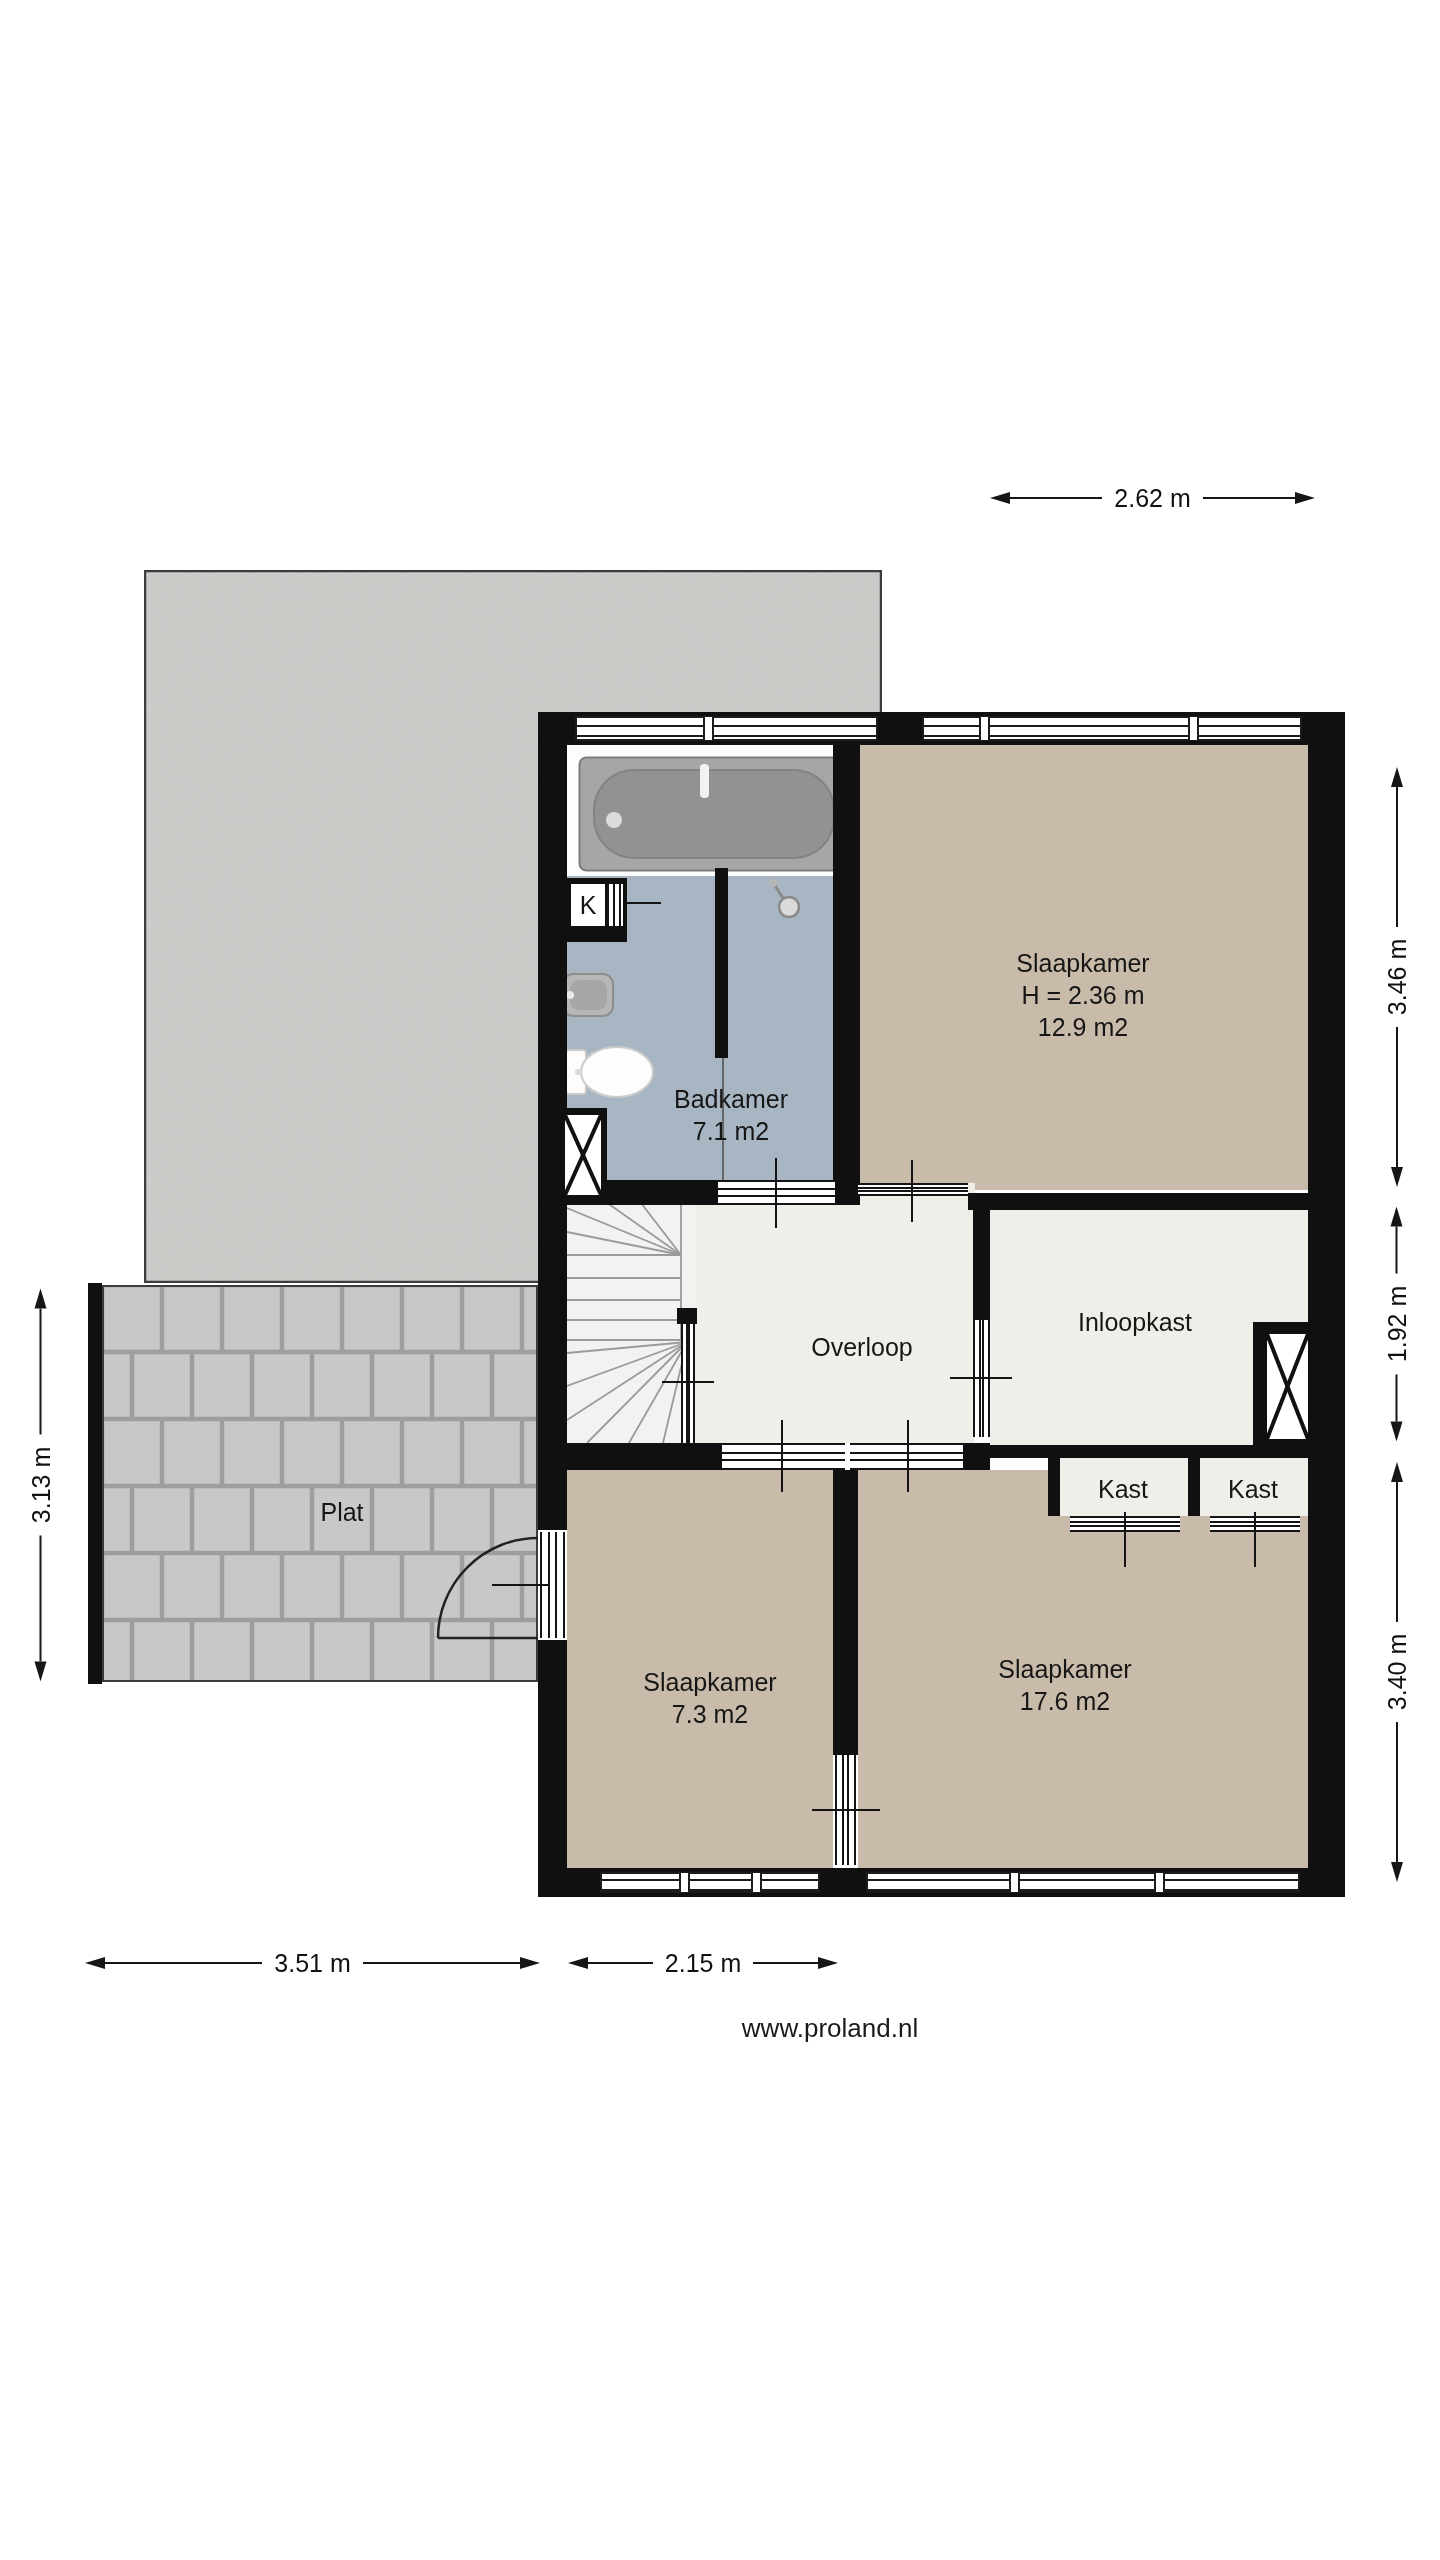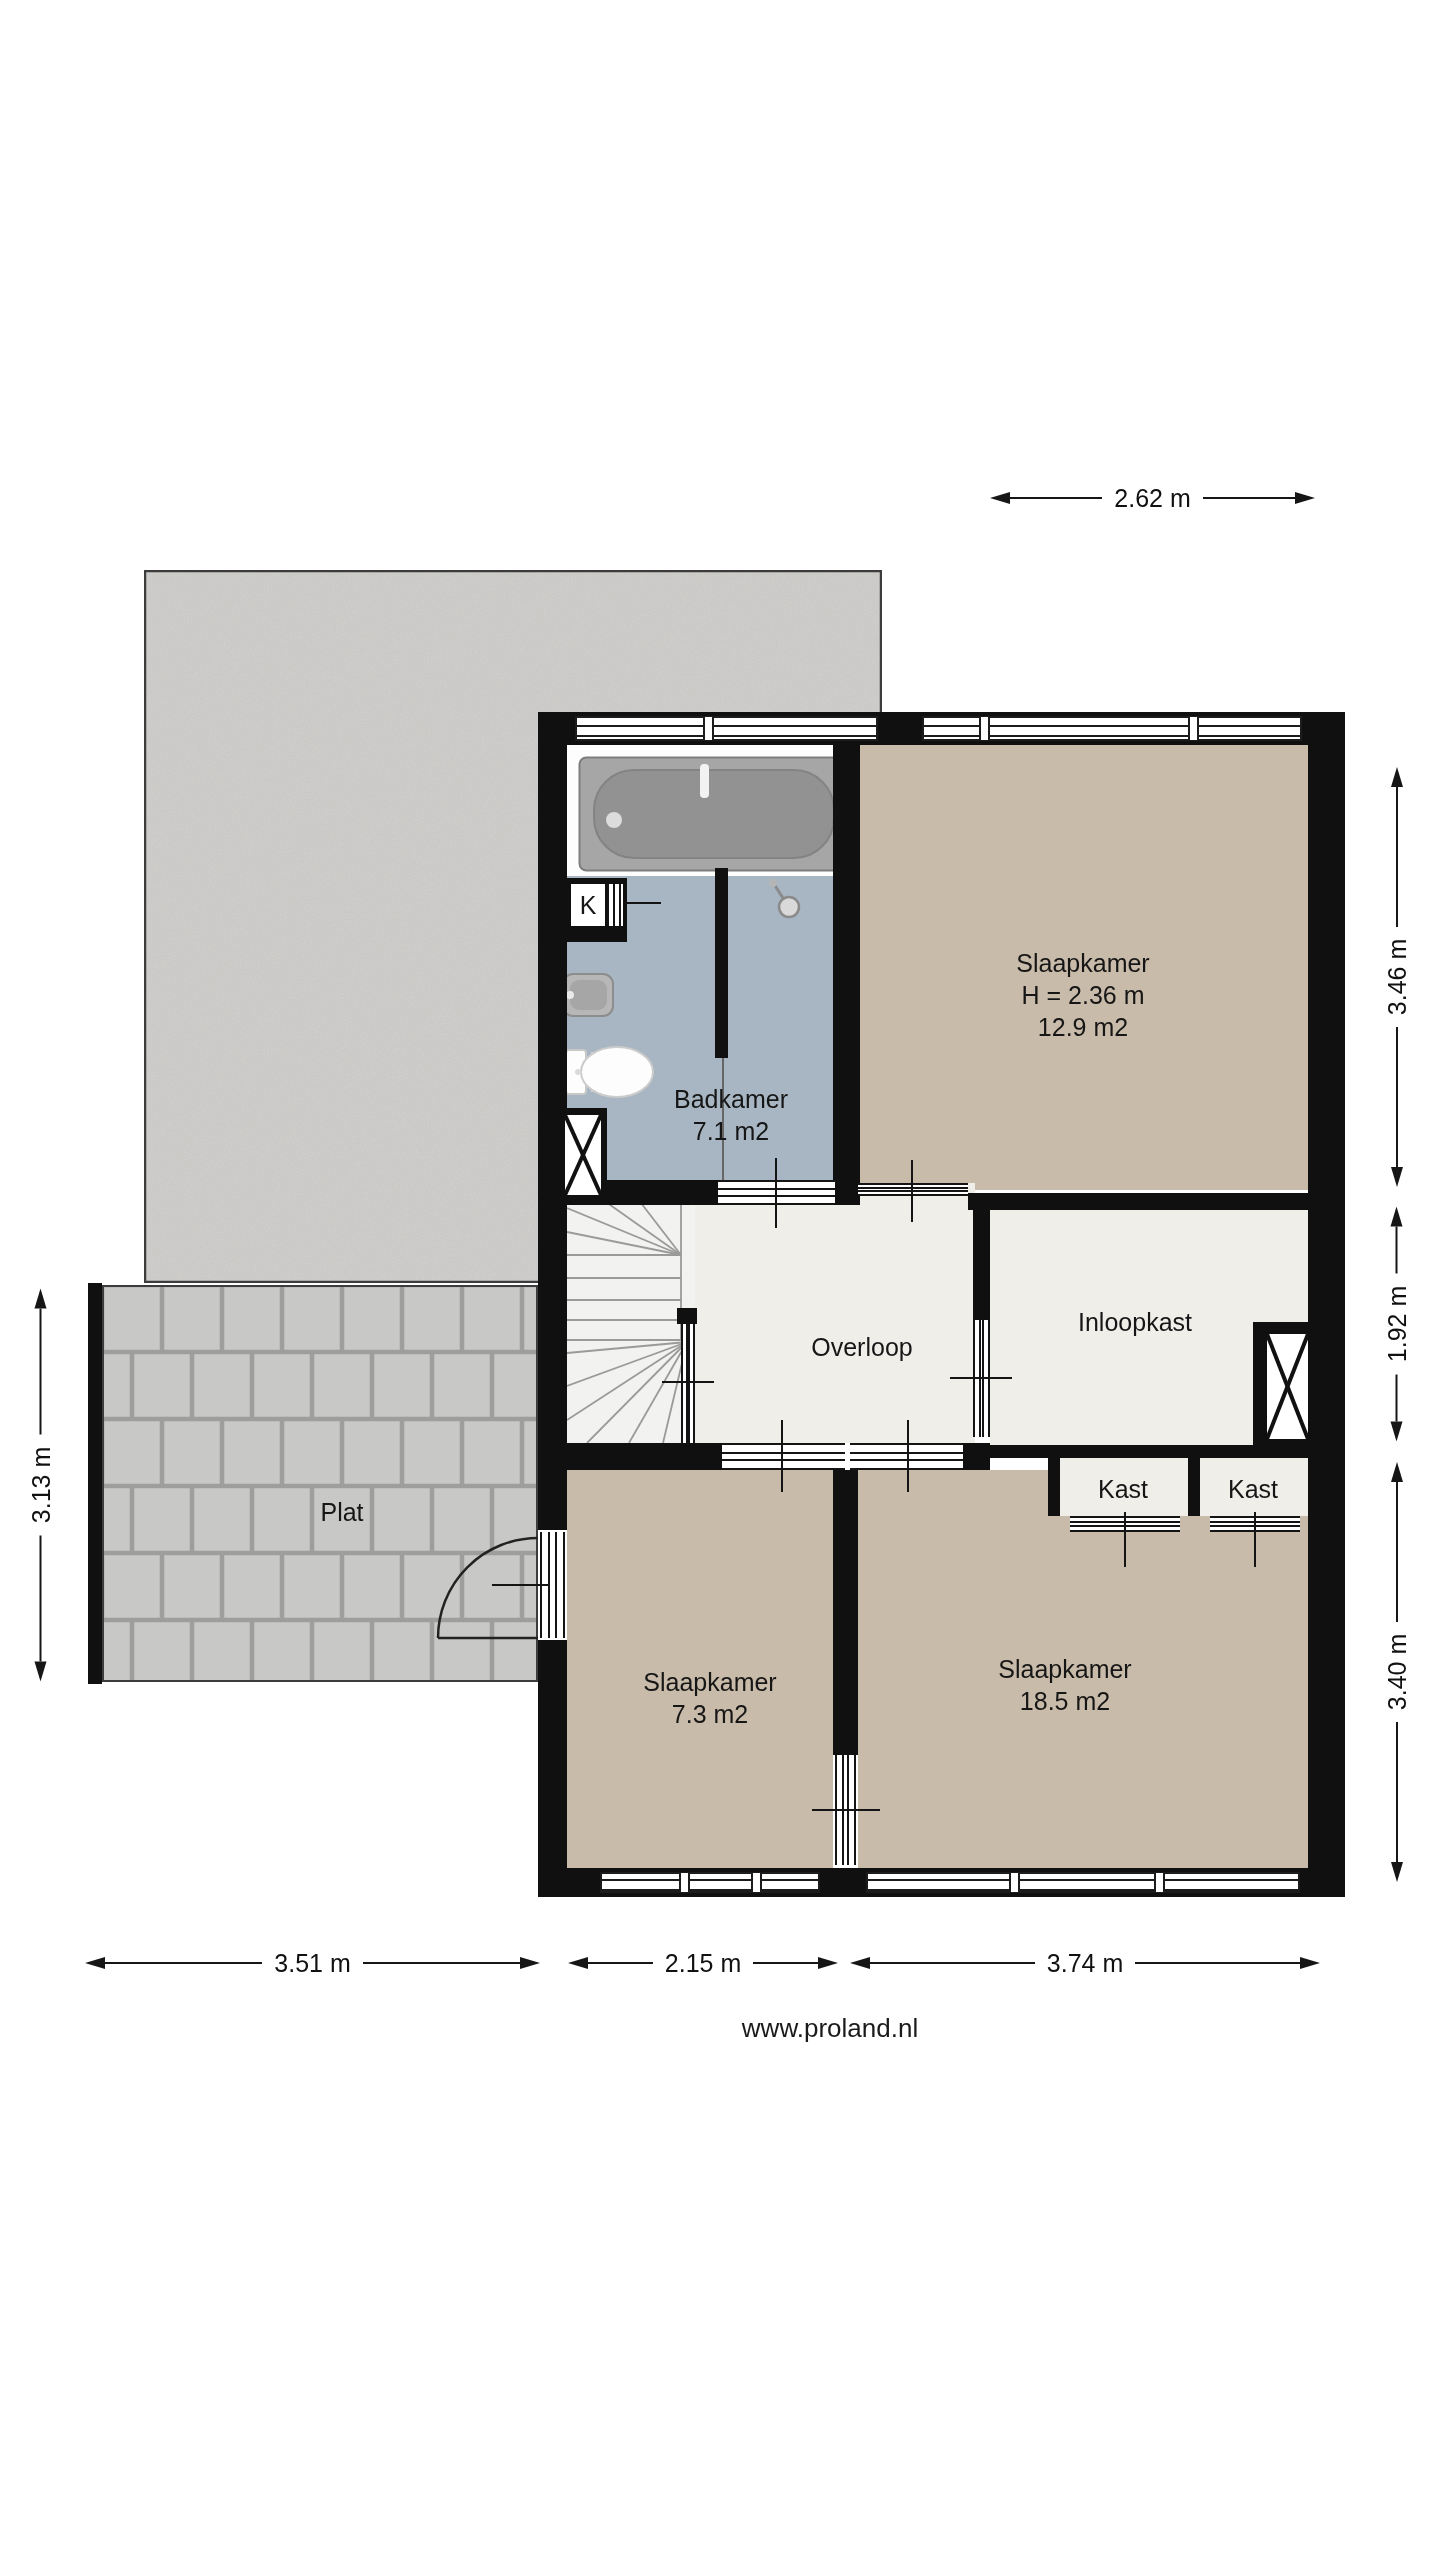--- a/index.html
+++ b/index.html
@@ -235,21 +235,21 @@
   </div>
   <div class="lbl" style="left:1253px;top:1473px;">
     <div>Kast</div>
   </div>
   <div class="lbl" style="left:710px;top:1666px;">
     <div>Slaapkamer</div>
     <div>7.3 m2</div>
   </div>
   <div class="lbl" style="left:1065px;top:1653px;">
     <div>Slaapkamer</div>
-    <div>18.5 m2</div>
+    <div>17.6 m2</div>
   </div>
   <div class="lbl" style="left:342px;top:1496px;">
     <div>Plat</div>
   </div>
 
   <div class="dim" style="left:990px;top:480px;width:325px;">
     <span class="ah l"></span>
       <span class="seg"></span>
     <span class="lbl2">2.62 m</span>
     <span class="seg"></span>
@@ -290,25 +290,18 @@
     <span class="seg"></span>
       <span class="ah r"></span>
   </div>
   <div class="dim" style="left:568px;top:1945px;width:270px;">
     <span class="ah l"></span>
       <span class="seg"></span>
     <span class="lbl2">2.15 m</span>
     <span class="seg"></span>
       <span class="ah r"></span>
   </div>
-  <div class="dim" style="left:850px;top:1945px;width:470px;">
-    <span class="ah l"></span>
-      <span class="seg"></span>
-    <span class="lbl2">3.74 m</span>
-    <span class="seg"></span>
-      <span class="ah r"></span>
-  </div>
 
   <div class="footer">
     <div>www.proland.nl</div>
   </div>
 
 </div>
 
 </body></html>

